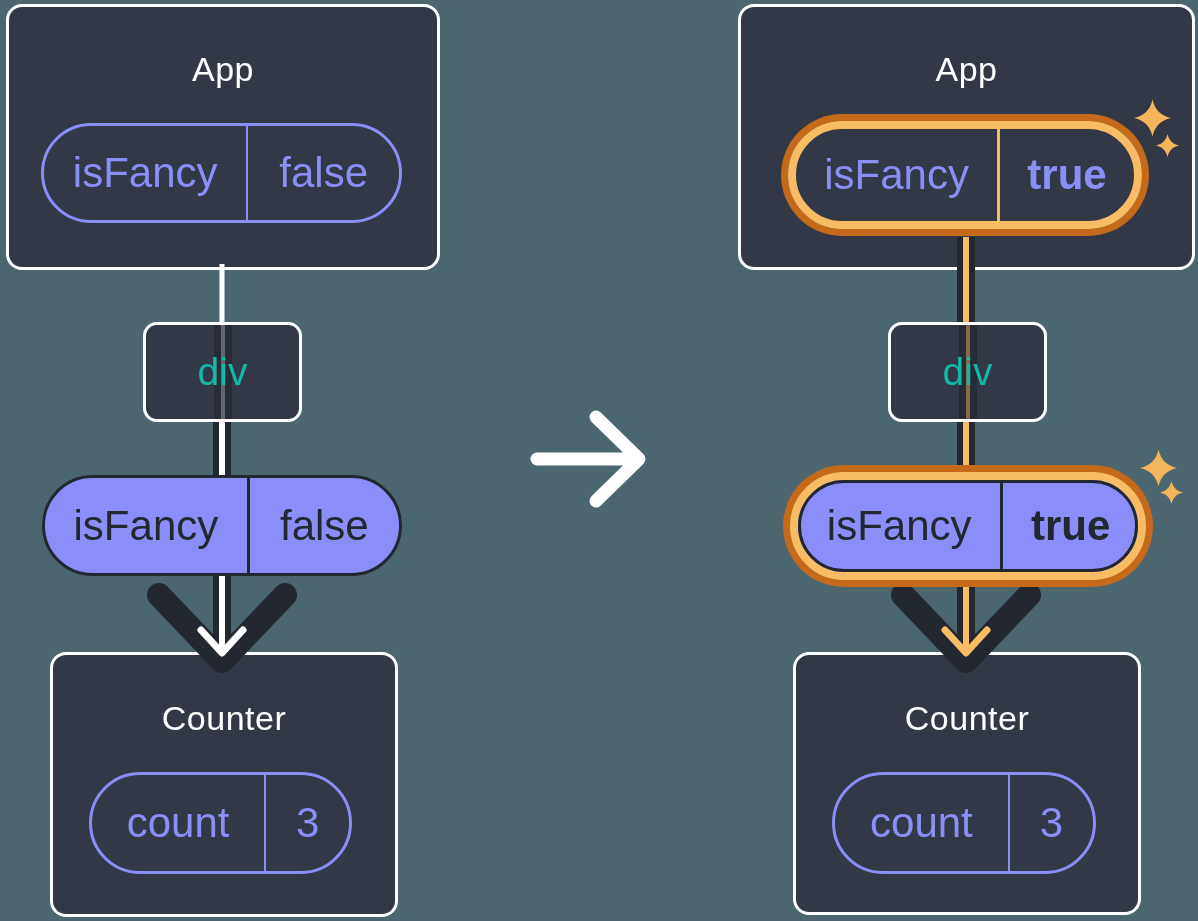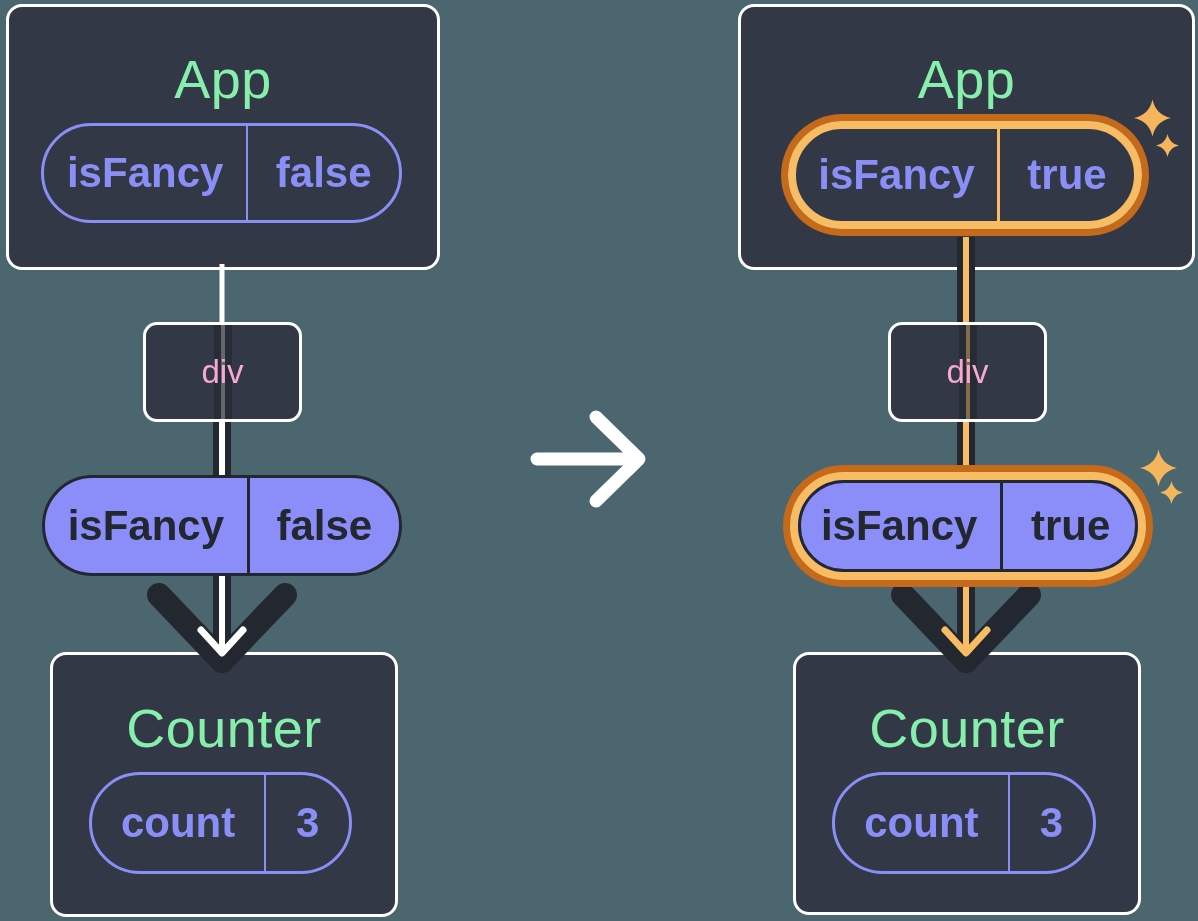--- a/index.html
+++ b/index.html
@@ -9,43 +9,43 @@
     font-family:"Liberation Sans", sans-serif;
     -webkit-font-smoothing:antialiased;
   }
   
   .node{
     position:absolute;box-sizing:border-box;
     background:#323845;border:3.5px solid #FFFFFF;border-radius:16px;
   }
   .node-title{
     position:absolute;left:0;width:100%;text-align:center;
-    color:#86efac;font-size:54px;font-weight:500;line-height:1;letter-spacing:.5px;
+    color:#ffffff;font-size:34px;font-weight:500;line-height:1;letter-spacing:.5px;
   }
   .app-before{left:6px;top:4px;width:434px;height:266px;}
   .app-after{left:738px;top:4px;width:457px;height:266px;}
   .div-before{left:143px;top:322px;width:159px;height:100px;border-radius:14px;}
   .div-after{left:888px;top:322px;width:159px;height:100px;border-radius:14px;}
   .counter-before{left:50px;top:652px;width:348px;height:265px;}
   .counter-after{left:793px;top:652px;width:348px;height:263px;}
   .div-label{
     position:absolute;inset:0;display:flex;align-items:center;justify-content:center;
-    color:#f9a8d4;font-size:33px;font-weight:500;z-index:2;border-radius:24px;
+    color:#14b8a6;font-size:39px;font-weight:500;z-index:2;border-radius:24px;
   }
   
   .stripe{position:absolute;top:0;bottom:0;left:50%;width:18px;transform:translateX(-50%);z-index:1;}
   .stripe::after{content:"";position:absolute;top:0;bottom:0;left:50%;width:4px;transform:translateX(-50%);}
   .stripe-plain{background:rgba(26,30,38,.45);}
   .stripe-plain::after{background:rgba(255,255,255,.28);}
   .stripe-warm{background:rgba(26,30,38,.5);}
   .stripe-warm::after{background:rgba(248,188,100,.45);}
   
   .pill{position:absolute;box-sizing:border-box;display:flex;border-radius:62px;}
   .pill-cell{display:flex;align-items:center;justify-content:center;height:100%;box-sizing:border-box;
-    font-size:42px;line-height:1;font-weight:bold;}
+    font-size:42px;line-height:1;}
   .w57{width:57%;} .w43{width:43%;text-align:center;}
   .w595{width:59.5%;} .w405{width:40.5%;text-align:right;}
   .w67{width:67%;} .w33{width:33%;}
   .bold{font-weight:700;}
   .pill-outline{border:3px solid #8A8FF8;color:#8A8FF8;background:transparent;}
   .pill-outline .pill-cell + .pill-cell{border-left:2.5px solid #8A8FF8;}
   .pill-filled{background:#8B8EF9;border:3px solid #23272F;color:#23272F;z-index:5;}
   .pill-filled .pill-cell + .pill-cell{border-left:3px solid #23272F;}
   
   .pill-glow{border:8px solid #F8BC64;box-shadow:0 0 0 7px #C5691A;border-radius:58px;}

